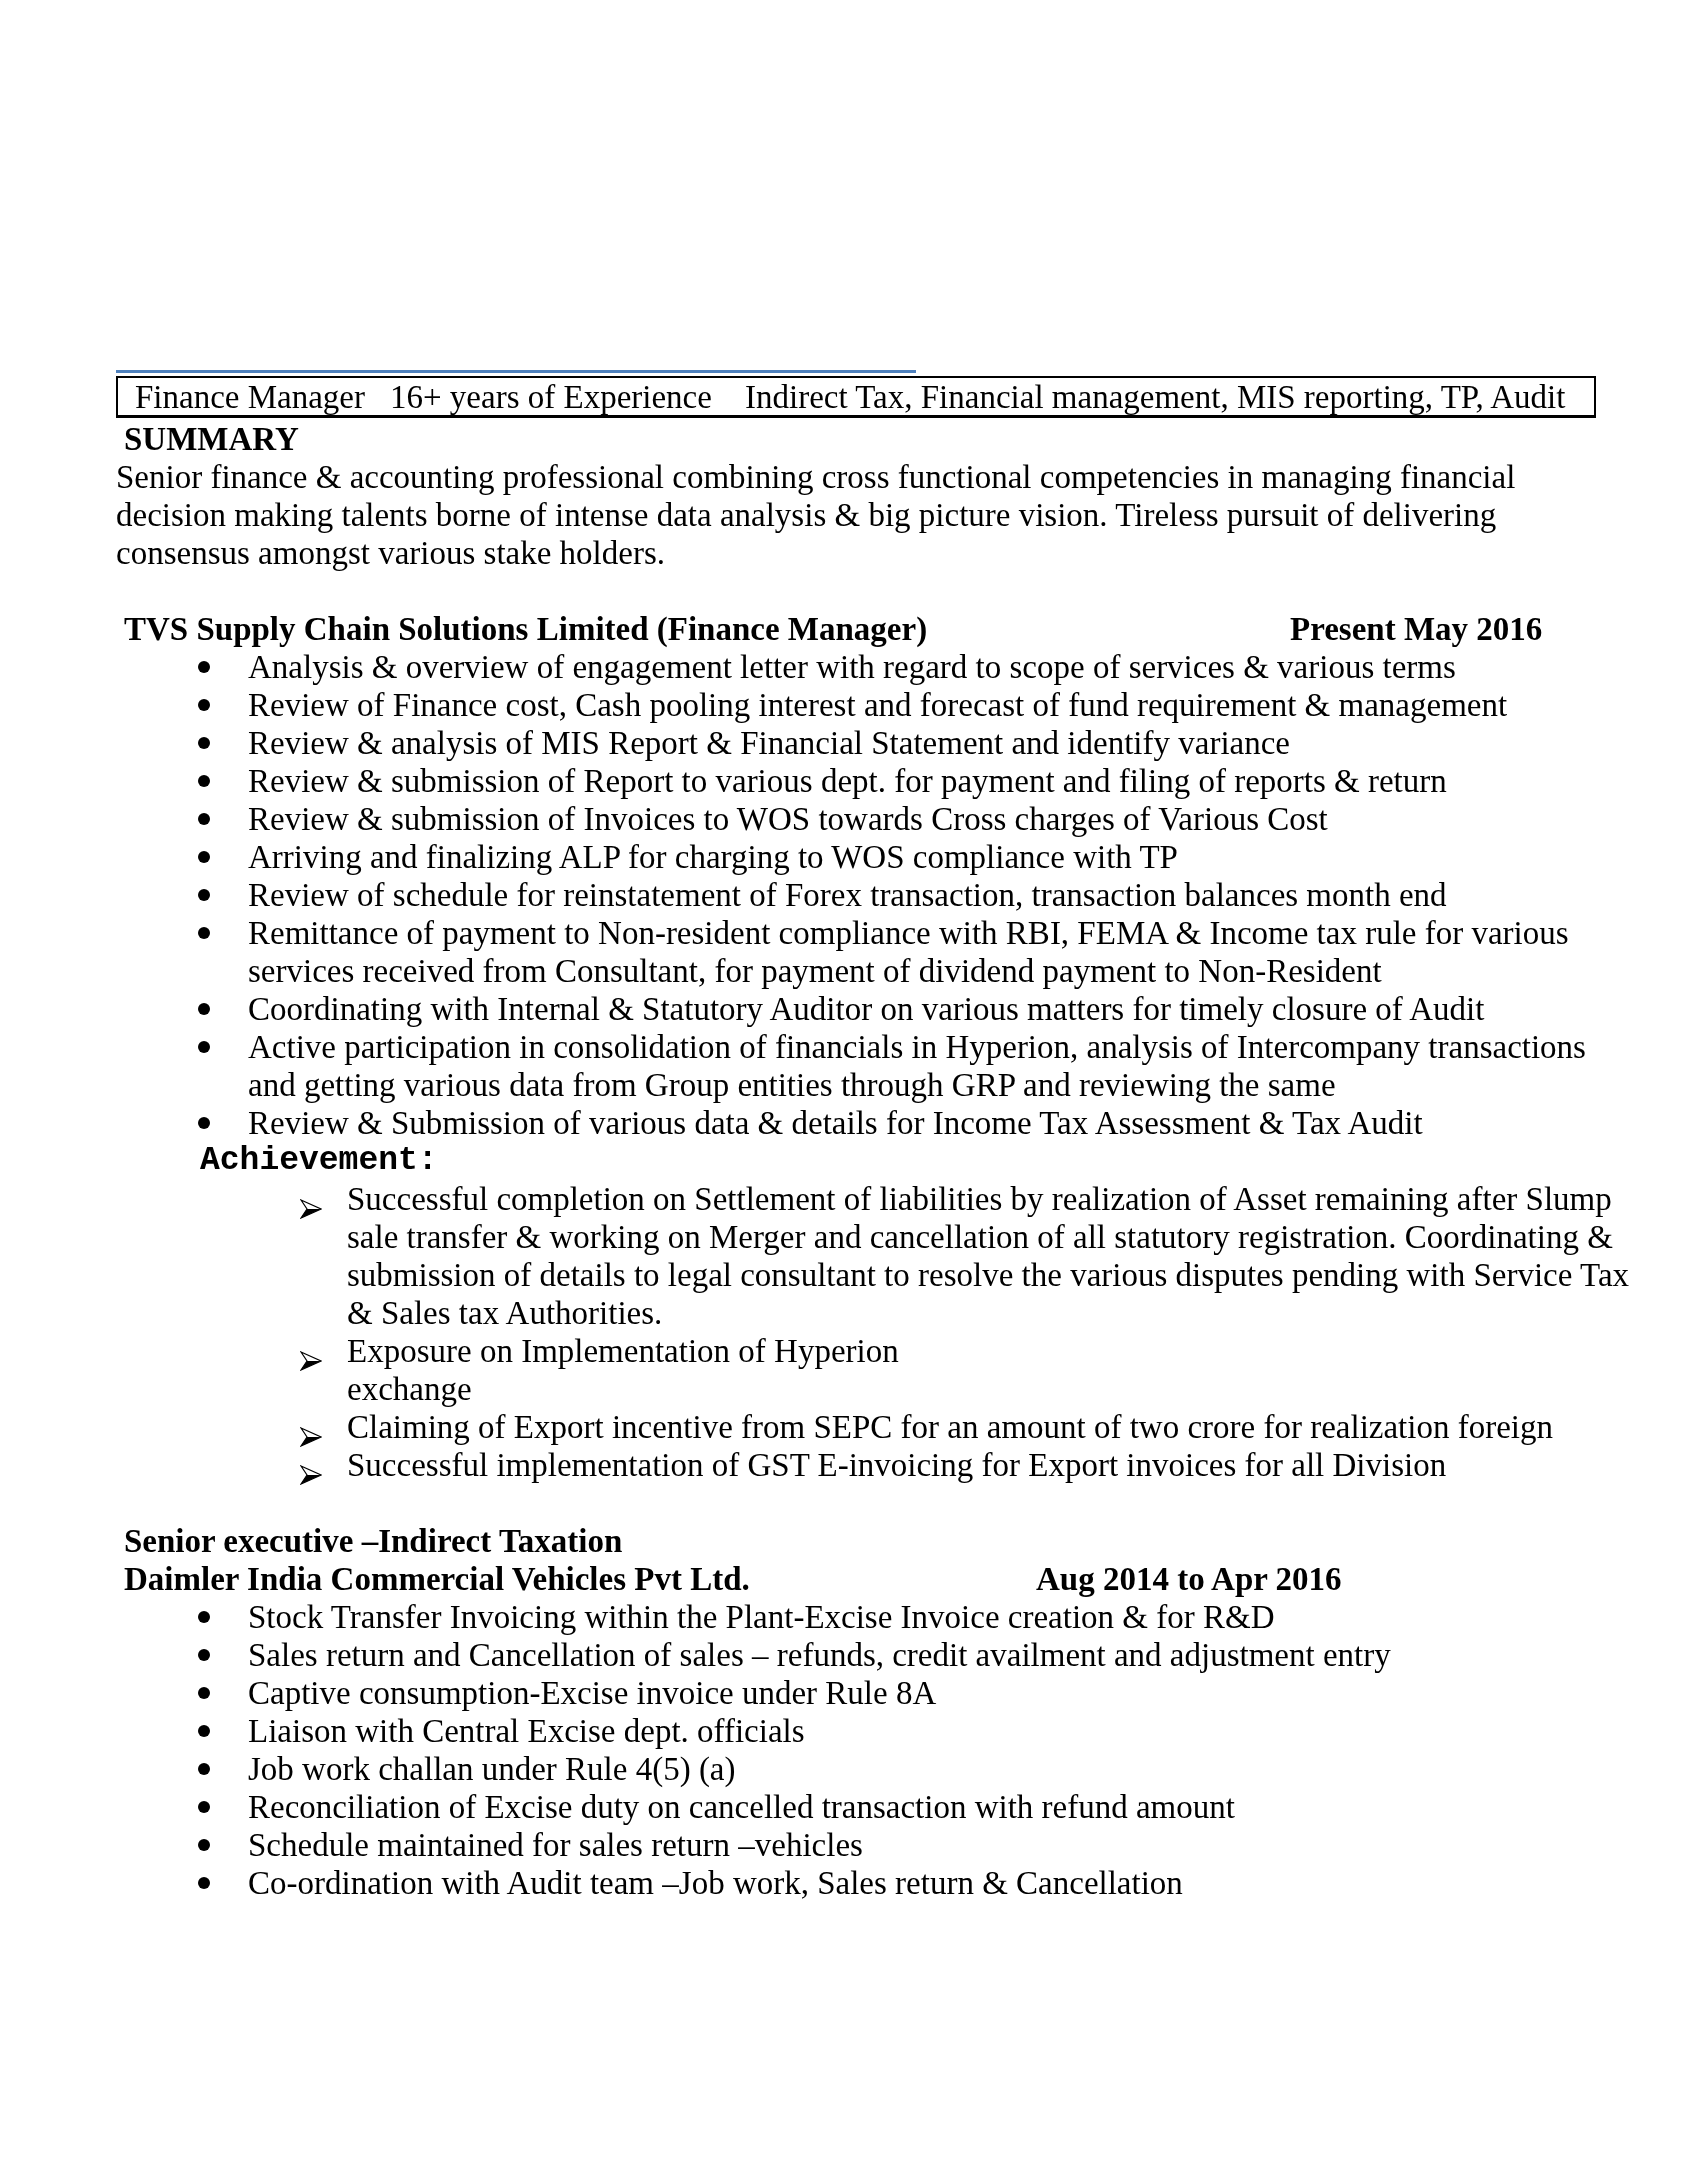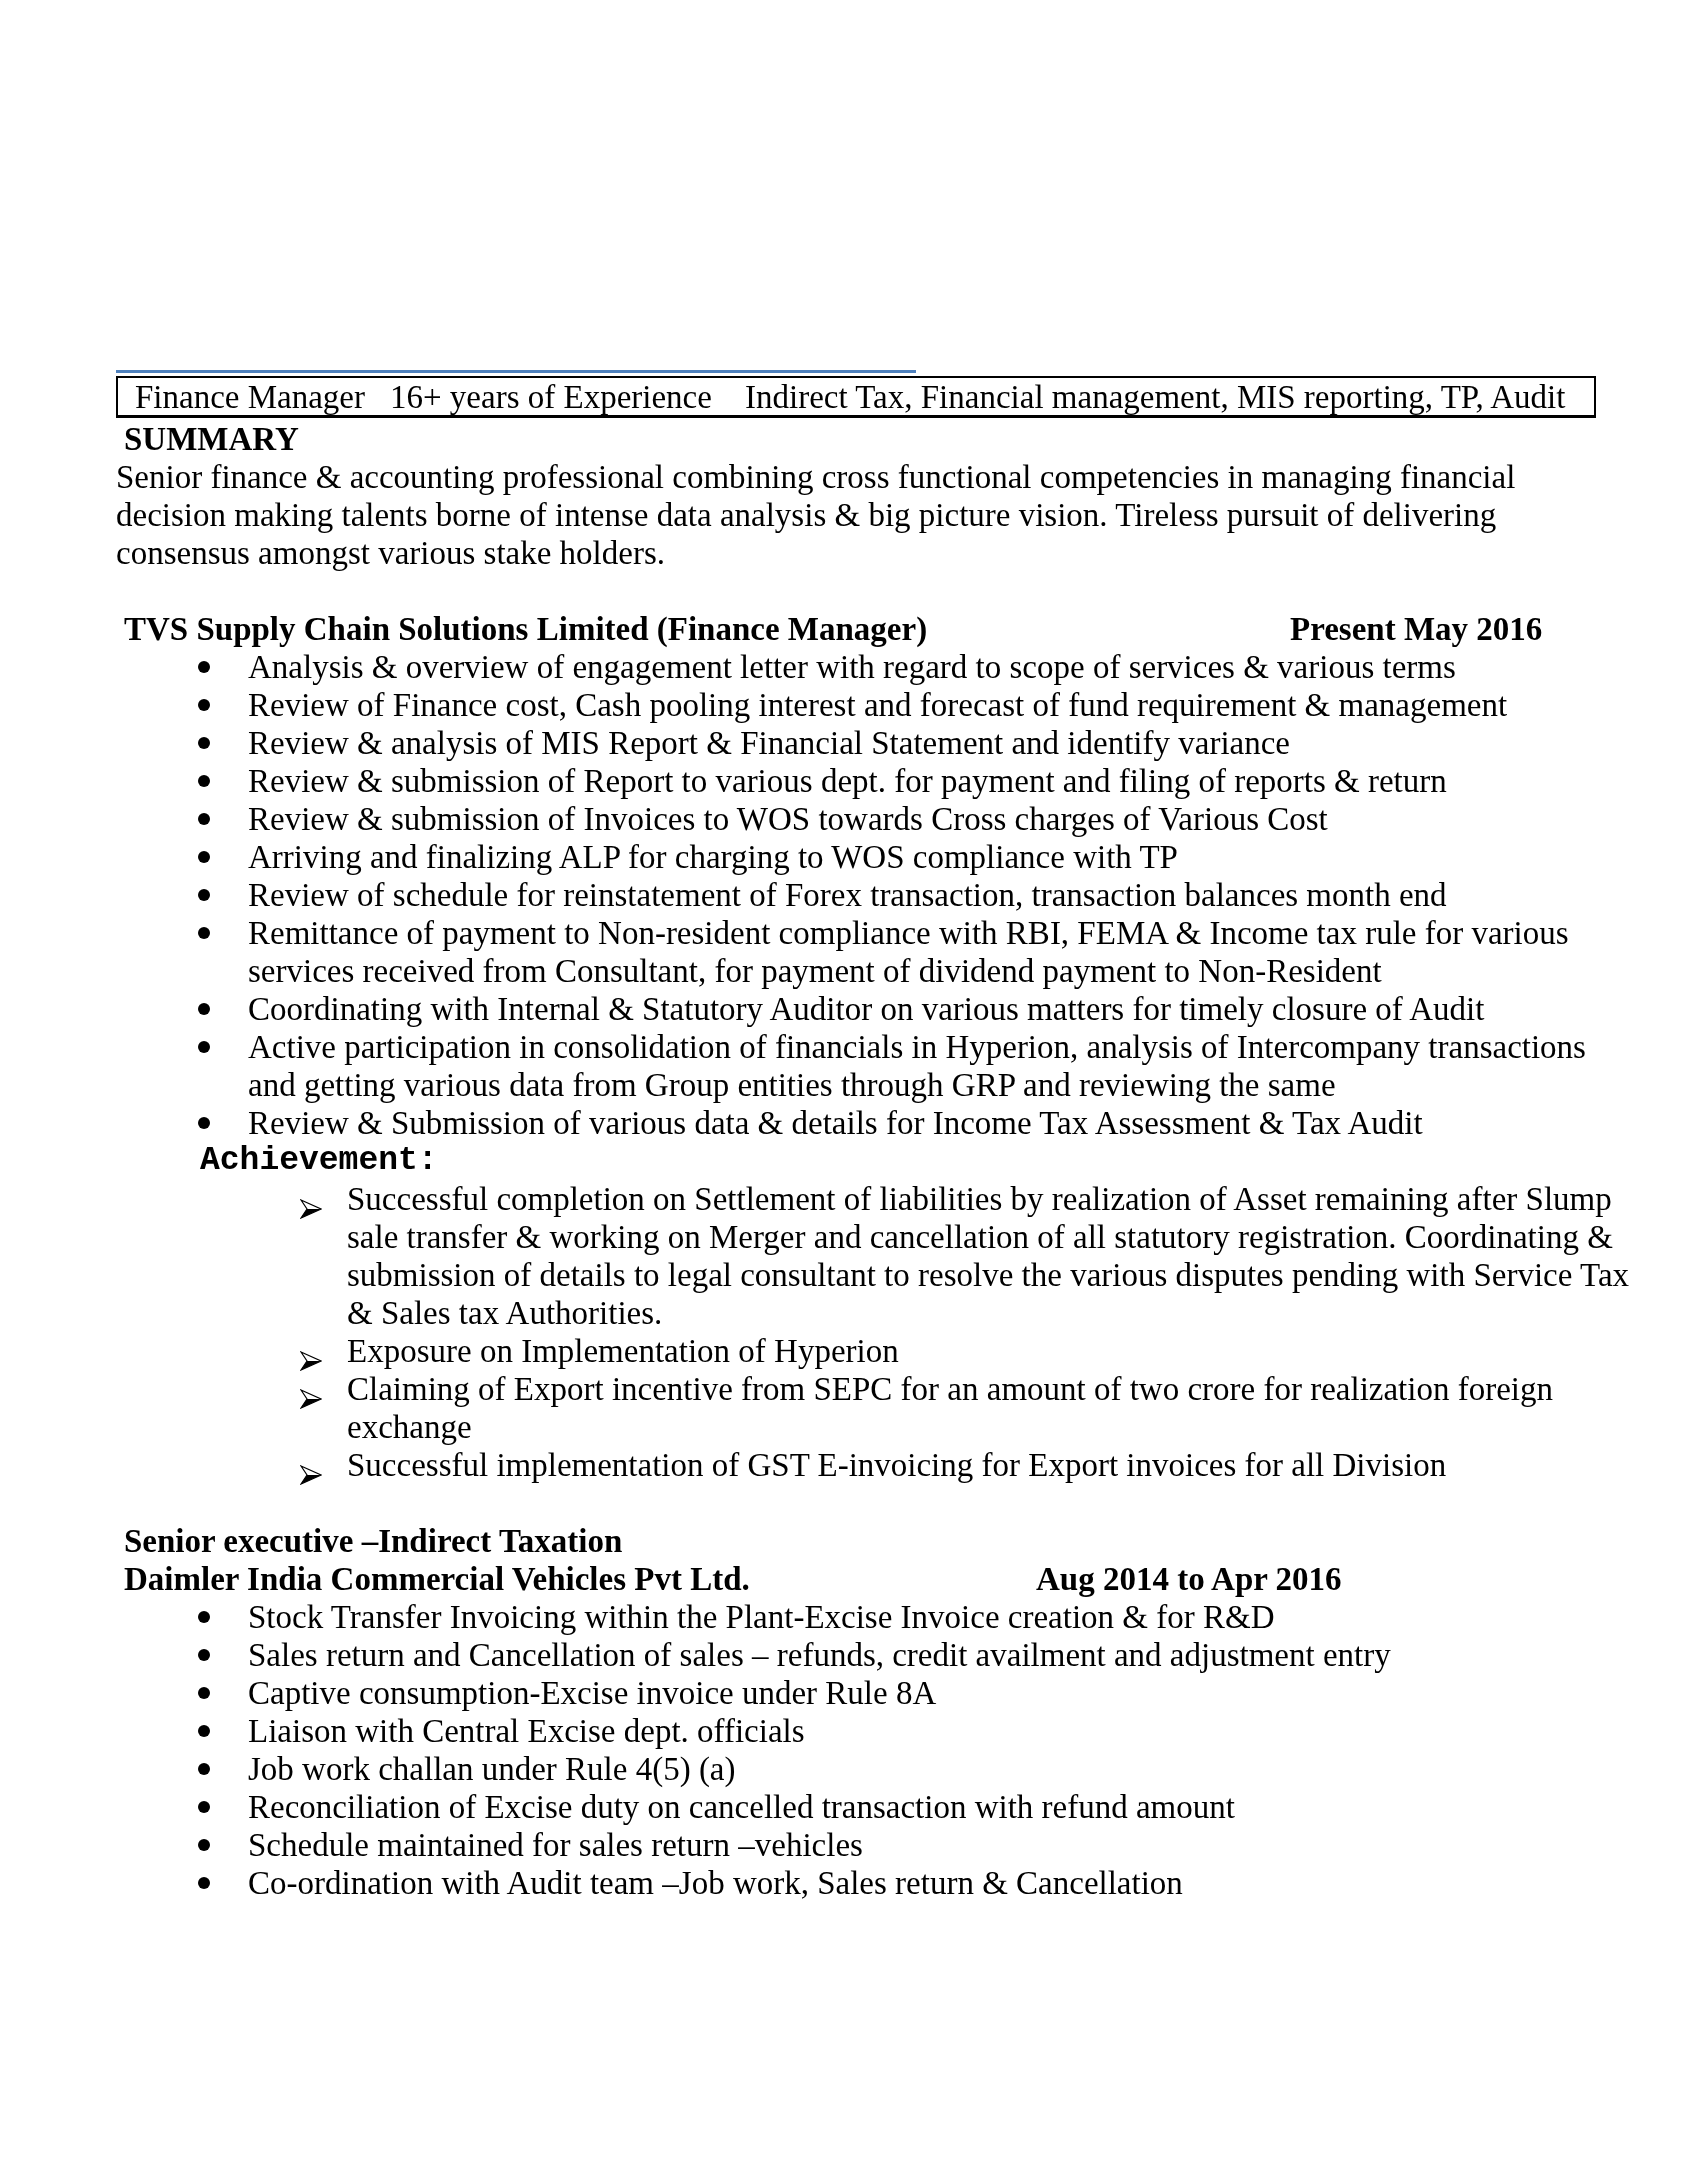--- a/index.html
+++ b/index.html
@@ -138,28 +138,28 @@
           <span class="atext">&amp; Sales tax Authorities.</span>
         </div>
         <div class="line">
           <span class="arrow"><svg viewBox="0 0 22 20" width="22" height="20">
               <path d="M1 1 L21 10 L1 19 L7 10 Z" fill="#fff" stroke="#000" stroke-width="1.2"></path>
               <path d="M7 10 L21 10 L1 19 Z" fill="#000"></path>
             </svg></span>
           <span class="atext">Exposure on Implementation of Hyperion</span>
         </div>
         <div class="line">
+          <span class="atext">exchange</span>
+        </div>
+        <div class="line">
           <span class="arrow"><svg viewBox="0 0 22 20" width="22" height="20">
               <path d="M1 1 L21 10 L1 19 L7 10 Z" fill="#fff" stroke="#000" stroke-width="1.2"></path>
               <path d="M7 10 L21 10 L1 19 Z" fill="#000"></path>
             </svg></span>
           <span class="atext">Claiming of Export incentive from SEPC for an amount of two crore for realization foreign</span>
-        </div>
-        <div class="line">
-          <span class="atext">exchange</span>
         </div>
         <div class="line">
           <span class="arrow"><svg viewBox="0 0 22 20" width="22" height="20">
               <path d="M1 1 L21 10 L1 19 L7 10 Z" fill="#fff" stroke="#000" stroke-width="1.2"></path>
               <path d="M7 10 L21 10 L1 19 Z" fill="#000"></path>
             </svg></span>
           <span class="atext">Successful implementation of GST E-invoicing for Export invoices for all Division</span>
         </div>
       </div>
     <div class="blank"></div>

